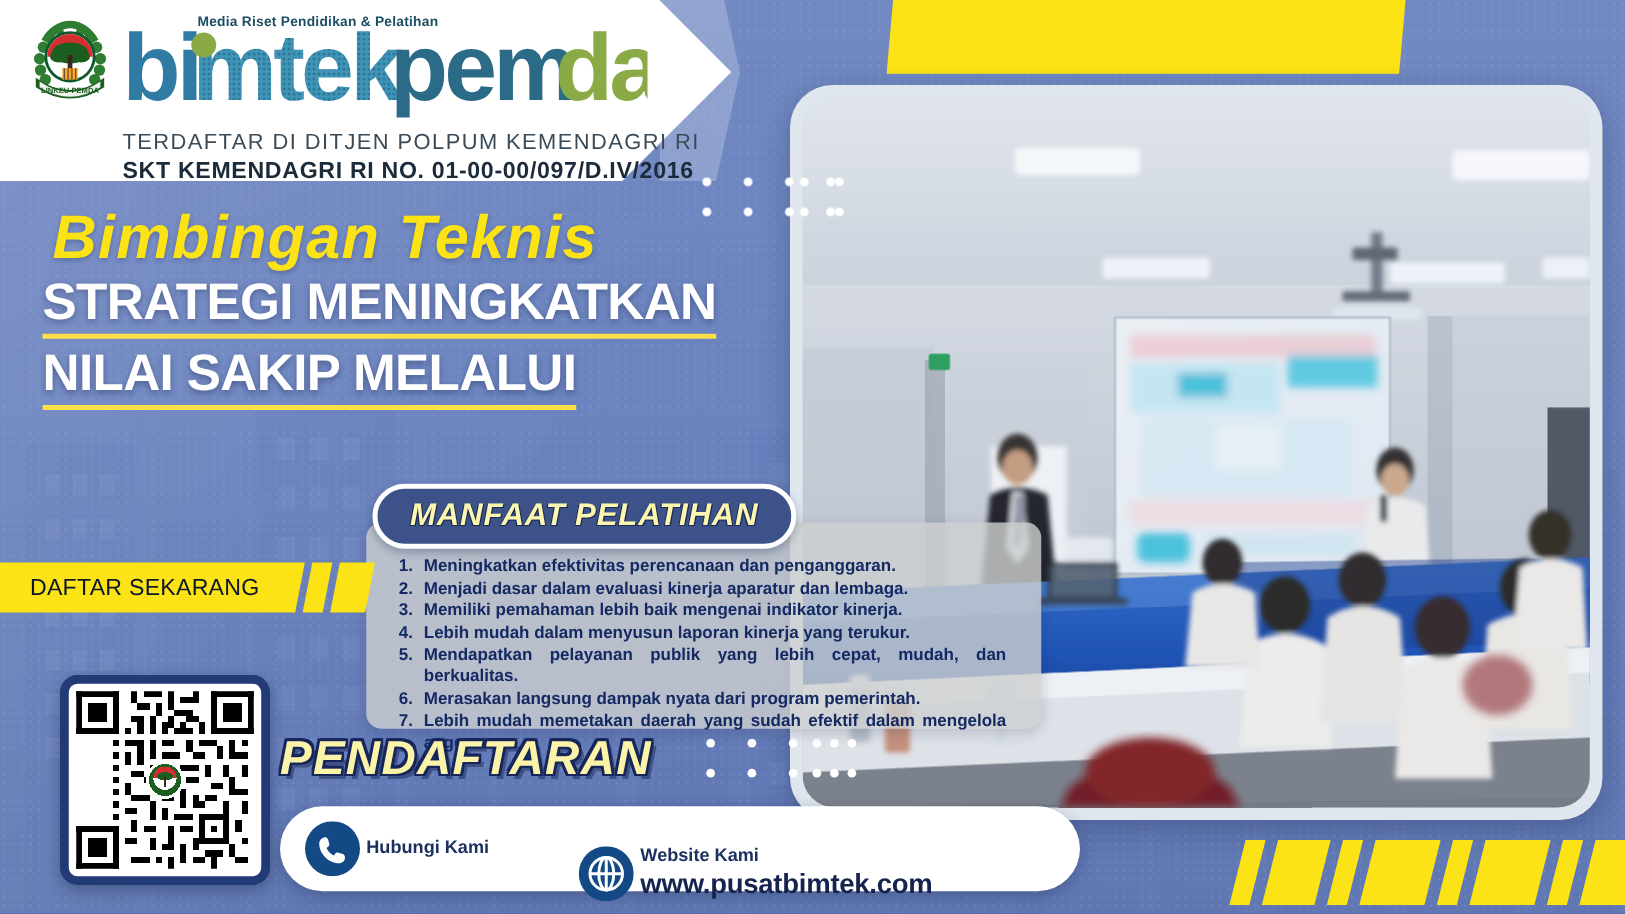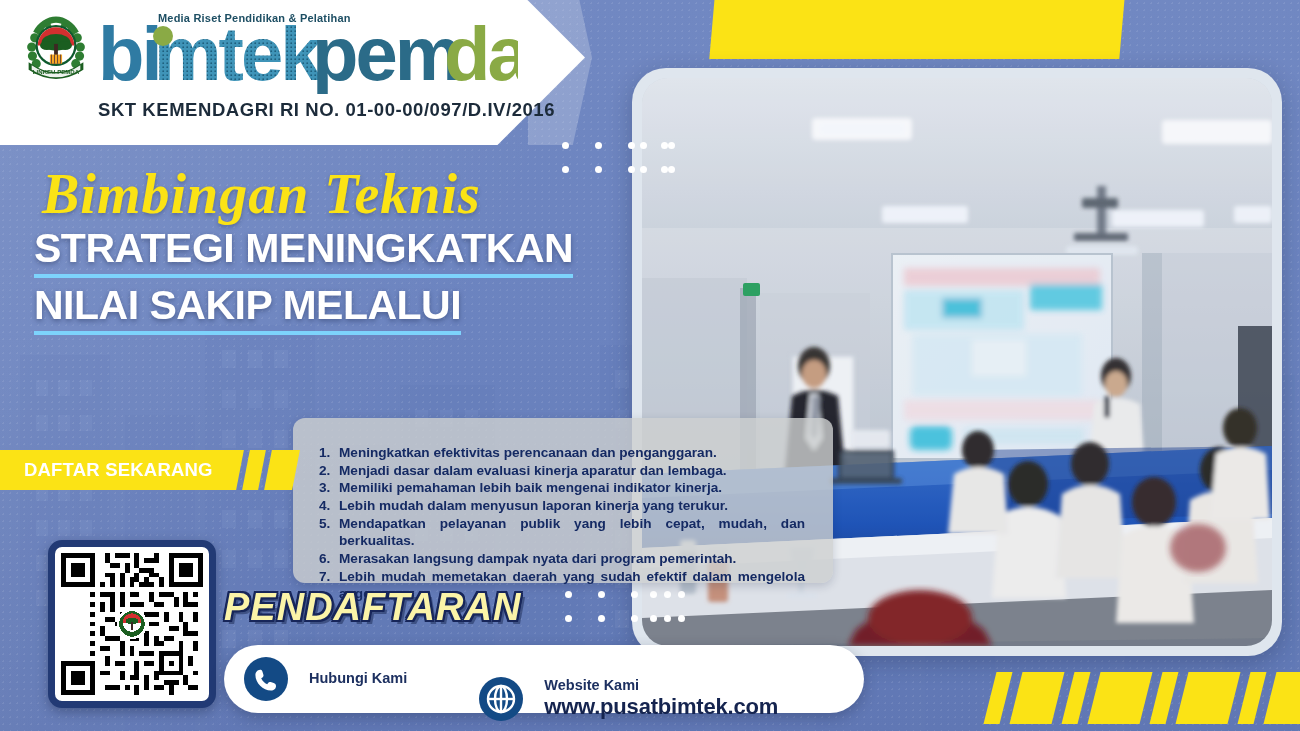--- a/index.html
+++ b/index.html
@@ -103,34 +103,34 @@
   
   .dotgrid { position:absolute; }
   .dotgrid .d {
     position:absolute; width:7px; height:7px;
     border-radius:50%; background:#ffffff;
   }
 
   
   .headline { position:absolute; left:34px; top:166px; width:600px; }
   .script {
-    font-family:Liberation Serif, serif;
+    font-family:Liberation Sans, sans-serif;
     font-style:italic; font-weight:700;
-    font-size:56px; color:#fbe315;
+    font-size:49px; color:#fbe315;
     letter-spacing:1px; line-height:1.0;
     text-shadow:0 2px 4px rgba(25,40,80,.35);
     margin-left:8px;
   }
   .bigtitle { margin-top:6px; }
   .bigtitle .ln {
     display:inline-block;
     font-size:41px; font-weight:900; color:#ffffff;
     letter-spacing:-.5px; line-height:1.0;
     padding-bottom:5px;
-    border-bottom:4px solid #7dd3fc;
+    border-bottom:4px solid #fde047;
     margin-bottom:7px;
     text-shadow:0 2px 5px rgba(22,36,72,.40);
   }
 
   
   .badge {
     position:absolute; left:298px; top:387px;
     background:#3c5288;
     border:4px solid #ffffff;
     border-radius:28px;
@@ -175,21 +175,21 @@
   .cta-wrap { position:absolute; left:0px; top:450px; height:40px; }
   .cta-bar {
     position:absolute; left:-10px; top:0;
     width:250px; height:40px;
     background:#fbe315;
     transform:skewX(-11deg);
   }
   .cta-label {
     position:absolute; left:24px; top:0; height:40px;
     display:flex; align-items:center;
-    font-size:18.5px; font-weight:700; color:#ffffff;
+    font-size:18.5px; font-weight:400; color:#0f172a;
     letter-spacing:.2px; white-space:nowrap;
   }
   .cta-tick {
     position:absolute; top:0; height:40px;
     background:#fbe315; transform:skewX(-11deg);
   }
 
   
   .qr-card {
     position:absolute; left:48px; top:540px;
@@ -218,21 +218,21 @@
   
   .contact {
     position:absolute; left:224px; top:645px;
     width:640px; height:68px;
     background:#ffffff;
     border-radius:34px;
     display:flex; align-items:center;
     padding:0 20px;
     box-shadow:0 4px 14px rgba(15,25,55,.28);
   }
-  .c-item { display:flex; align-items:center; gap:21px; }
+  .c-item { display:flex; align-items:center; gap:5px; }
   .c-item.second { margin-left:72px;margin-top:40px; }
   .c-icon { width:44px; height:44px; flex:none; }
   .c-small { font-size:14.5px; font-weight:700; color:#1d3060; line-height:1.1; }
   .c-big { font-size:22px; font-weight:900; color:#15244f; line-height:1.15; letter-spacing:-.2px; }
 
   
   .stripes { position:absolute; left:990px; top:672px; height:52px; }
   .stripes i {
     position:absolute; top:0; height:52px;
     background:#fbe315; transform:skewX(-14deg); display:block;
@@ -632,20 +632,21 @@
                 <circle cx="1.2" cy="1.2" r="0.9" fill="#1d5f7d"></circle>
               </pattern>
             </defs>
             <text x="0" y="62" font-family="Liberation Sans, sans-serif" font-size="76" font-weight="900" fill="#2f7ba3" letter-spacing="-3">bi</text>
             <text x="56" y="62" font-family="Liberation Sans, sans-serif" font-size="76" font-weight="900" fill="url(#dotpat)" letter-spacing="-3">mtek</text>
             <text x="214" y="62" font-family="Liberation Sans, sans-serif" font-size="76" font-weight="900" fill="#2b6b88" letter-spacing="-3">pem</text>
             <text x="346" y="62" font-family="Liberation Sans, sans-serif" font-size="76" font-weight="900" fill="#8aaa45" letter-spacing="-3">da</text>
             <circle cx="65" cy="18" r="10" fill="#8aaa45"></circle>
           </svg>
         </div>
+        <div class="reg-line1">TERDAFTAR DI DITJEN POLPUM KEMENDAGRI RI</div>
         <div class="reg-line2">SKT KEMENDAGRI RI NO. 01-00-00/097/D.IV/2016</div>
       </div>
     </div>
   </div>
 
   <div class="headline">
     <div class="script">Bimbingan Teknis</div>
     <div class="bigtitle">
       <div><span class="ln">STRATEGI MENINGKATKAN</span></div>
       <div><span class="ln">NILAI SAKIP MELALUI</span></div>
@@ -657,20 +658,23 @@
       <li>Meningkatkan efektivitas perencanaan dan penganggaran.</li>
       <li>Menjadi dasar dalam evaluasi kinerja aparatur dan lembaga.</li>
       <li>Memiliki pemahaman lebih baik mengenai indikator kinerja.</li>
       <li>Lebih mudah dalam menyusun laporan kinerja yang terukur.</li>
       <li>Mendapatkan pelayanan publik yang lebih cepat, mudah, dan berkualitas.</li>
       <li>Merasakan langsung dampak nyata dari program pemerintah.</li>
       <li>Lebih mudah memetakan daerah yang sudah efektif dalam mengelola anggaran.</li>
     </ol>
   </div>
 
+  <div class="badge">
+    <span>MANFAAT PELATIHAN</span>
+  </div>
 
   <div class="cta-wrap">
     <div class="cta-bar"></div>
     <div class="cta-tick" style="left:246px; width:16px;"></div>
     <div class="cta-tick" style="left:268px; width:28px;"></div>
     <div class="cta-label">DAFTAR SEKARANG</div>
   </div>
 
   <div class="qr-card">
     <svg viewBox="0 0 29 29" shape-rendering="crispEdges" xmlns="http://www.w3.org/2000/svg">

